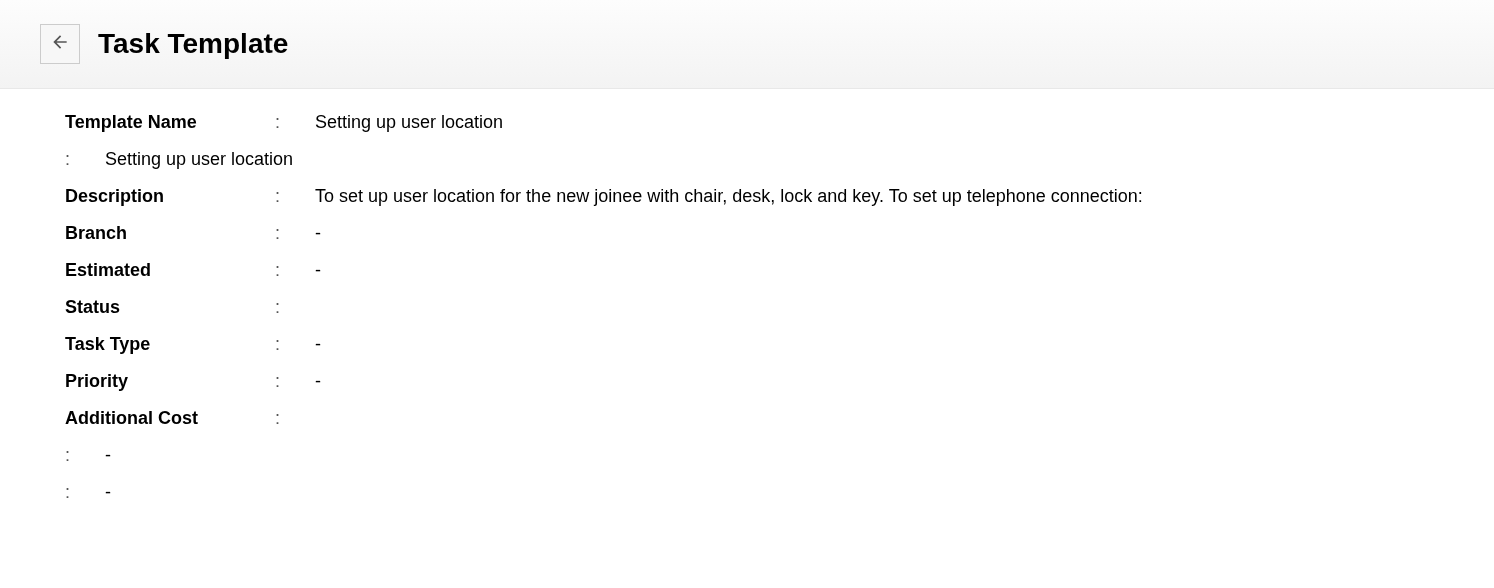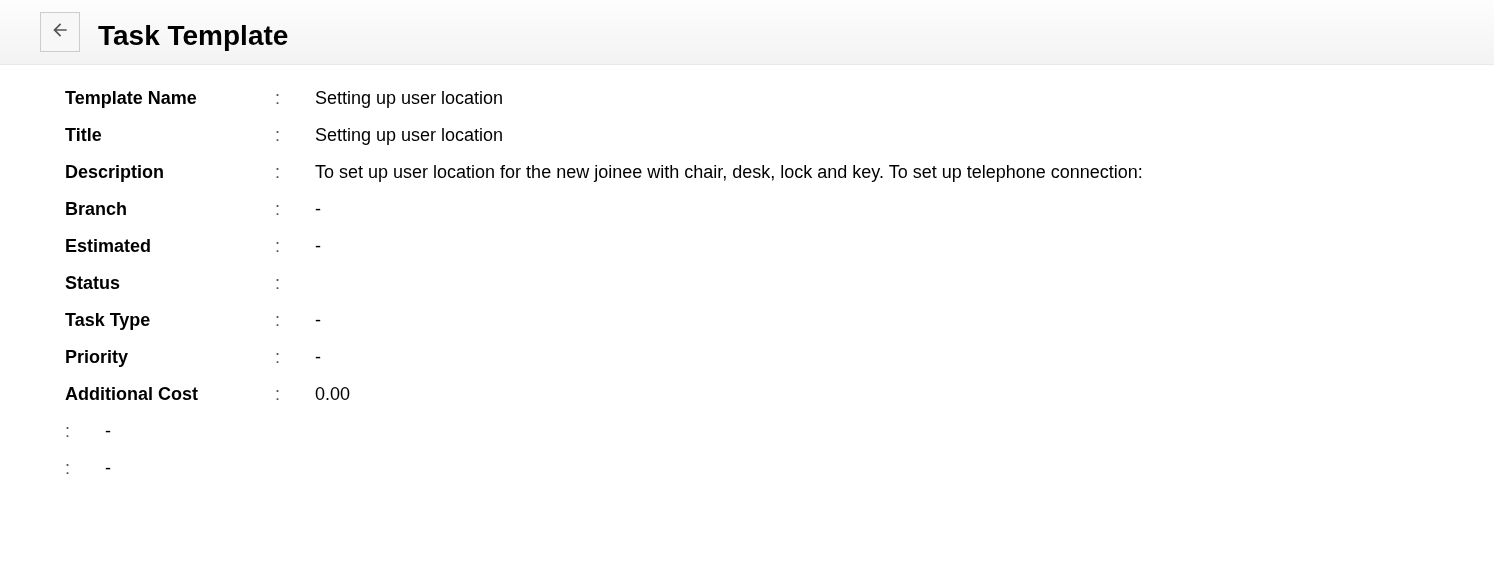--- a/index.html
+++ b/index.html
@@ -8,22 +8,22 @@
     box-sizing: border-box;
   }
   body {
     font-family: Arial, Helvetica, sans-serif;
     font-size: 18px;
     color: #000;
     background: #fff;
   }
   .header-bar {
     display: flex;
-    align-items: flex-end;
-    padding: 12px 40px;
+    align-items: center;
+    padding: 24px 40px;
     background: linear-gradient(to bottom, #fdfdfd, #f3f3f3);
     border-bottom: 1px solid #e8e8e8;
   }
   .back-btn {
     width: 40px;
     height: 40px;
     border: 1px solid #ccc;
     background: #f7f7f7;
     display: flex;
     align-items: center;
@@ -78,21 +78,20 @@
 
 <div class="details">
 
   <div class="row">
     <div class="label">Template Name</div>
     <div class="colon">:</div>
     <div class="value">Setting up user location</div>
   </div>
 
   <div class="row">
-    <div class="label">Title</div>
     <div class="colon">:</div>
     <div class="value">Setting up user location</div>
   </div>
 
   <div class="row">
     <div class="label">Description</div>
     <div class="colon">:</div>
     <div class="value">To set up user location for the new joinee with chair, desk, lock and key. To set up telephone connection:</div>
   </div>
 
@@ -121,21 +120,20 @@
 
   <div class="row">
     <div class="label">Priority</div>
     <div class="colon">:</div>
     <div class="value">-</div>
   </div>
 
   <div class="row">
     <div class="label">Additional Cost</div>
     <div class="colon">:</div>
-    <div class="value">0.00</div>
   </div>
 
   <div class="row">
     <div class="colon">:</div>
     <div class="value">-</div>
   </div>
 
   <div class="row">
     <div class="colon">:</div>
     <div class="value">-</div>

